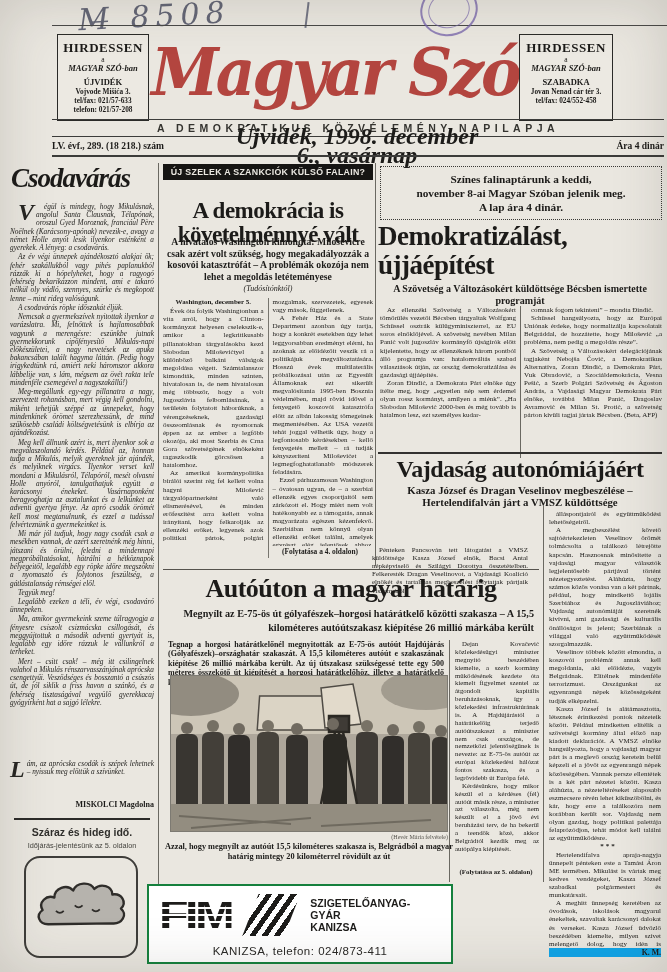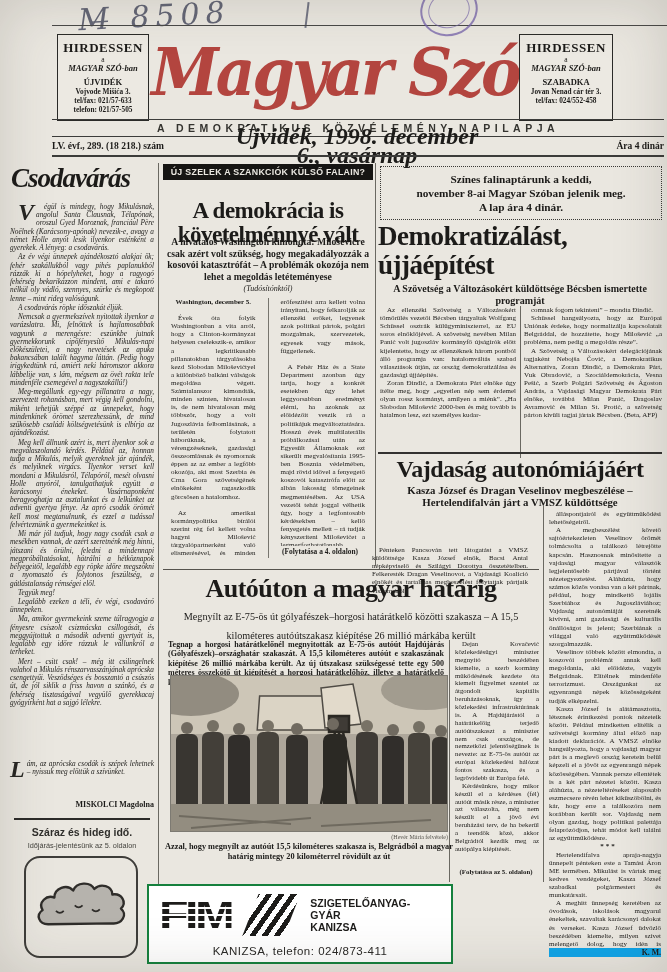--- a/index.html
+++ b/index.html
@@ -77,21 +77,21 @@
         text-align:center;line-height:16px;}
   .lead-headline{left:163px;top:199px;width:210px;text-align:center;font-weight:bold;
         font-size:23px;line-height:24px;letter-spacing:-.5px;}
   .lead-subhead{left:165px;top:236px;width:206px;text-align:center;font-weight:bold;
         font-size:9.7px;line-height:11.6px;}
   .lead-byline{left:163px;top:284px;width:210px;text-align:center;font-style:italic;font-size:8px;}
   .lead-cols{left:163px;top:298px;width:210px;height:260px;overflow:hidden;
         column-count:2;column-gap:9px;column-rule:1px solid #77756e;
         font-size:7px;line-height:1.16;text-align:justify;}
   .lead-cols .dateline-line{text-align:center;font-weight:bold;text-indent:0;margin:0 0 1px;}
-  .lead-cols p{margin:8px;text-indent:7px;}
+  .lead-cols p{margin:0;text-indent:7px;}
   .lead-cont{left:270px;top:546px;width:103px;text-align:left;font-weight:bold;font-size:7.4px;
         background:#eae7e0;padding:1px 12px;}
 
   
   .announce{left:380px;top:166px;width:282px;height:54px;border:1.5px dotted #3a3936;
         display:flex;align-items:center;justify-content:center;text-align:center;
         font-weight:bold;font-size:11.3px;line-height:14px;}
   .vienna-headline{left:378px;top:222px;width:284px;text-align:left;font-weight:bold;
         font-size:27px;line-height:29px;letter-spacing:-.5px;}
   .vienna-subhead{left:382px;top:283px;width:276px;text-align:center;font-weight:bold;
@@ -111,22 +111,22 @@
   .vj-col1{left:372px;top:510px;width:156px;height:58px;margin-top:36px;}
   .vj-col2{left:549px;top:510px;width:112px;height:440px;}
   .vj-sep{text-align:center;font-weight:bold;margin:2px 0;letter-spacing:2px;}
   .vj-sign{left:549px;top:948px;width:112px;text-align:right;font-weight:bold;font-size:7.8px;
         background:#0ea5e9;}
 
   
   .hw-rule{left:163px;top:569px;width:376px;height:1px;background:#55534d;}
   .hw-headline{left:163px;top:575px;width:376px;text-align:center;font-weight:bold;
         font-size:26px;line-height:28px;letter-spacing:-.5px;}
-  .hw-subhead{left:168px;top:607px;width:366px;text-align:center;font-weight:normal;
-        font-size:10.2px;line-height:19px;}
+  .hw-subhead{left:168px;top:607px;width:366px;text-align:right;font-weight:bold;
+        font-size:10.2px;line-height:14px;}
   .hw-intro{left:168px;top:640px;width:276px;font-weight:bold;font-size:8px;line-height:1.18;
         text-align:justify;}
   .hw-side{left:455px;top:640px;width:84px;height:226px;font-size:6.8px;}
   .hw-cont{left:452px;top:868px;width:88px;text-align:center;font-weight:bold;font-size:6.8px;
         background:#eae7e0;}
   .photo{left:170px;top:675px;width:278px;height:157px;border:1px solid #7d7a72;overflow:hidden;
         background:#a8a49b;}
   .photo svg{display:block;filter:sepia(.12) contrast(.96);}
   .photo-credit{left:170px;top:834px;width:278px;text-align:right;font-size:6px;color:#55534d;}
   .hw-caption{left:164px;top:842px;width:290px;text-align:center;font-weight:bold;
@@ -156,21 +156,21 @@
   <div class="abs top-rule"></div>
   <div class="abs stamp"></div>
 
   <div class="abs adbox adbox-left">
     <div class="l1">HIRDESSEN</div>
     <div class="l2">a</div>
     <div class="l3">MAGYAR SZÓ-ban</div>
     <div class="l4">ÚJVIDÉK</div>
     <div class="l5">Vojvode Mišića 3.</div>
     <div class="l6">tel/fax: 021/57-633</div>
-    <div class="l7">telefon: 021/57-505</div>
+    <div class="l7">telefon: 021/57-208</div>
   </div>
 
   <div class="abs masthead-title">Magyar Szó</div>
 
   <div class="abs adbox adbox-right">
     <div class="l1">HIRDESSEN</div>
     <div class="l2">a</div>
     <div class="l3">MAGYAR SZÓ-ban</div>
     <div class="l4">SZABADKA</div>
     <div class="l5">Jovan Nenad cár tér 3.</div>

